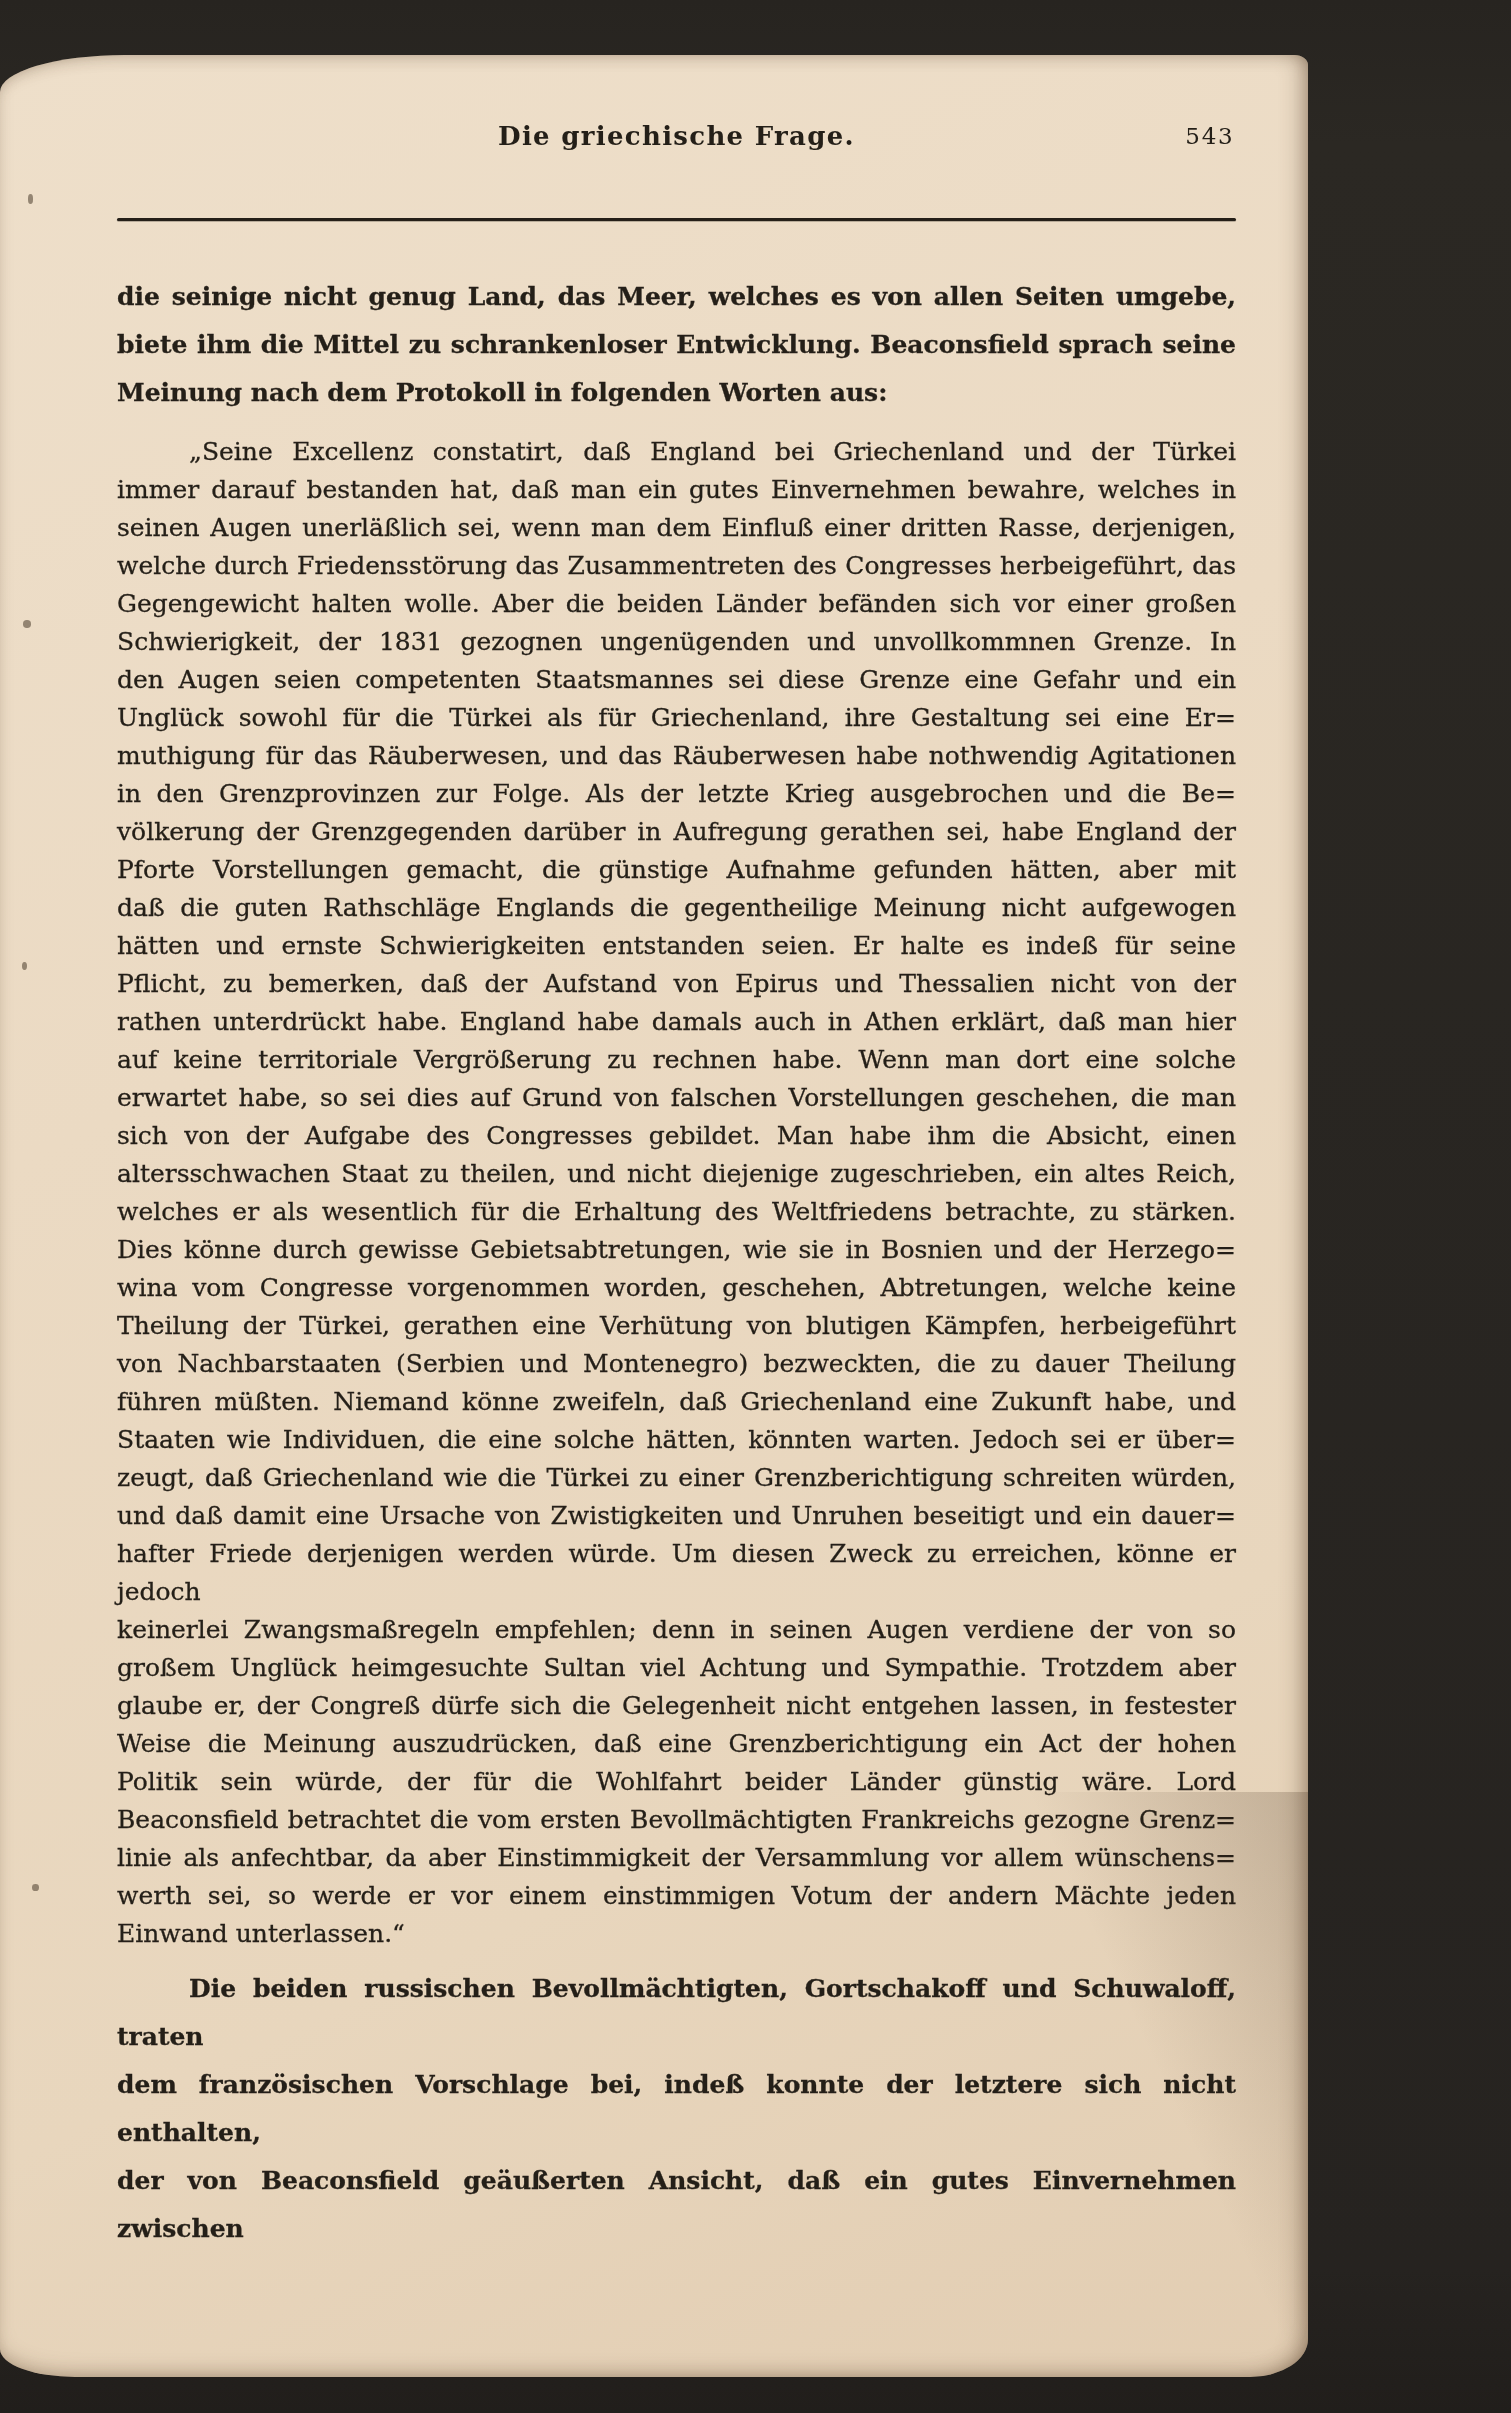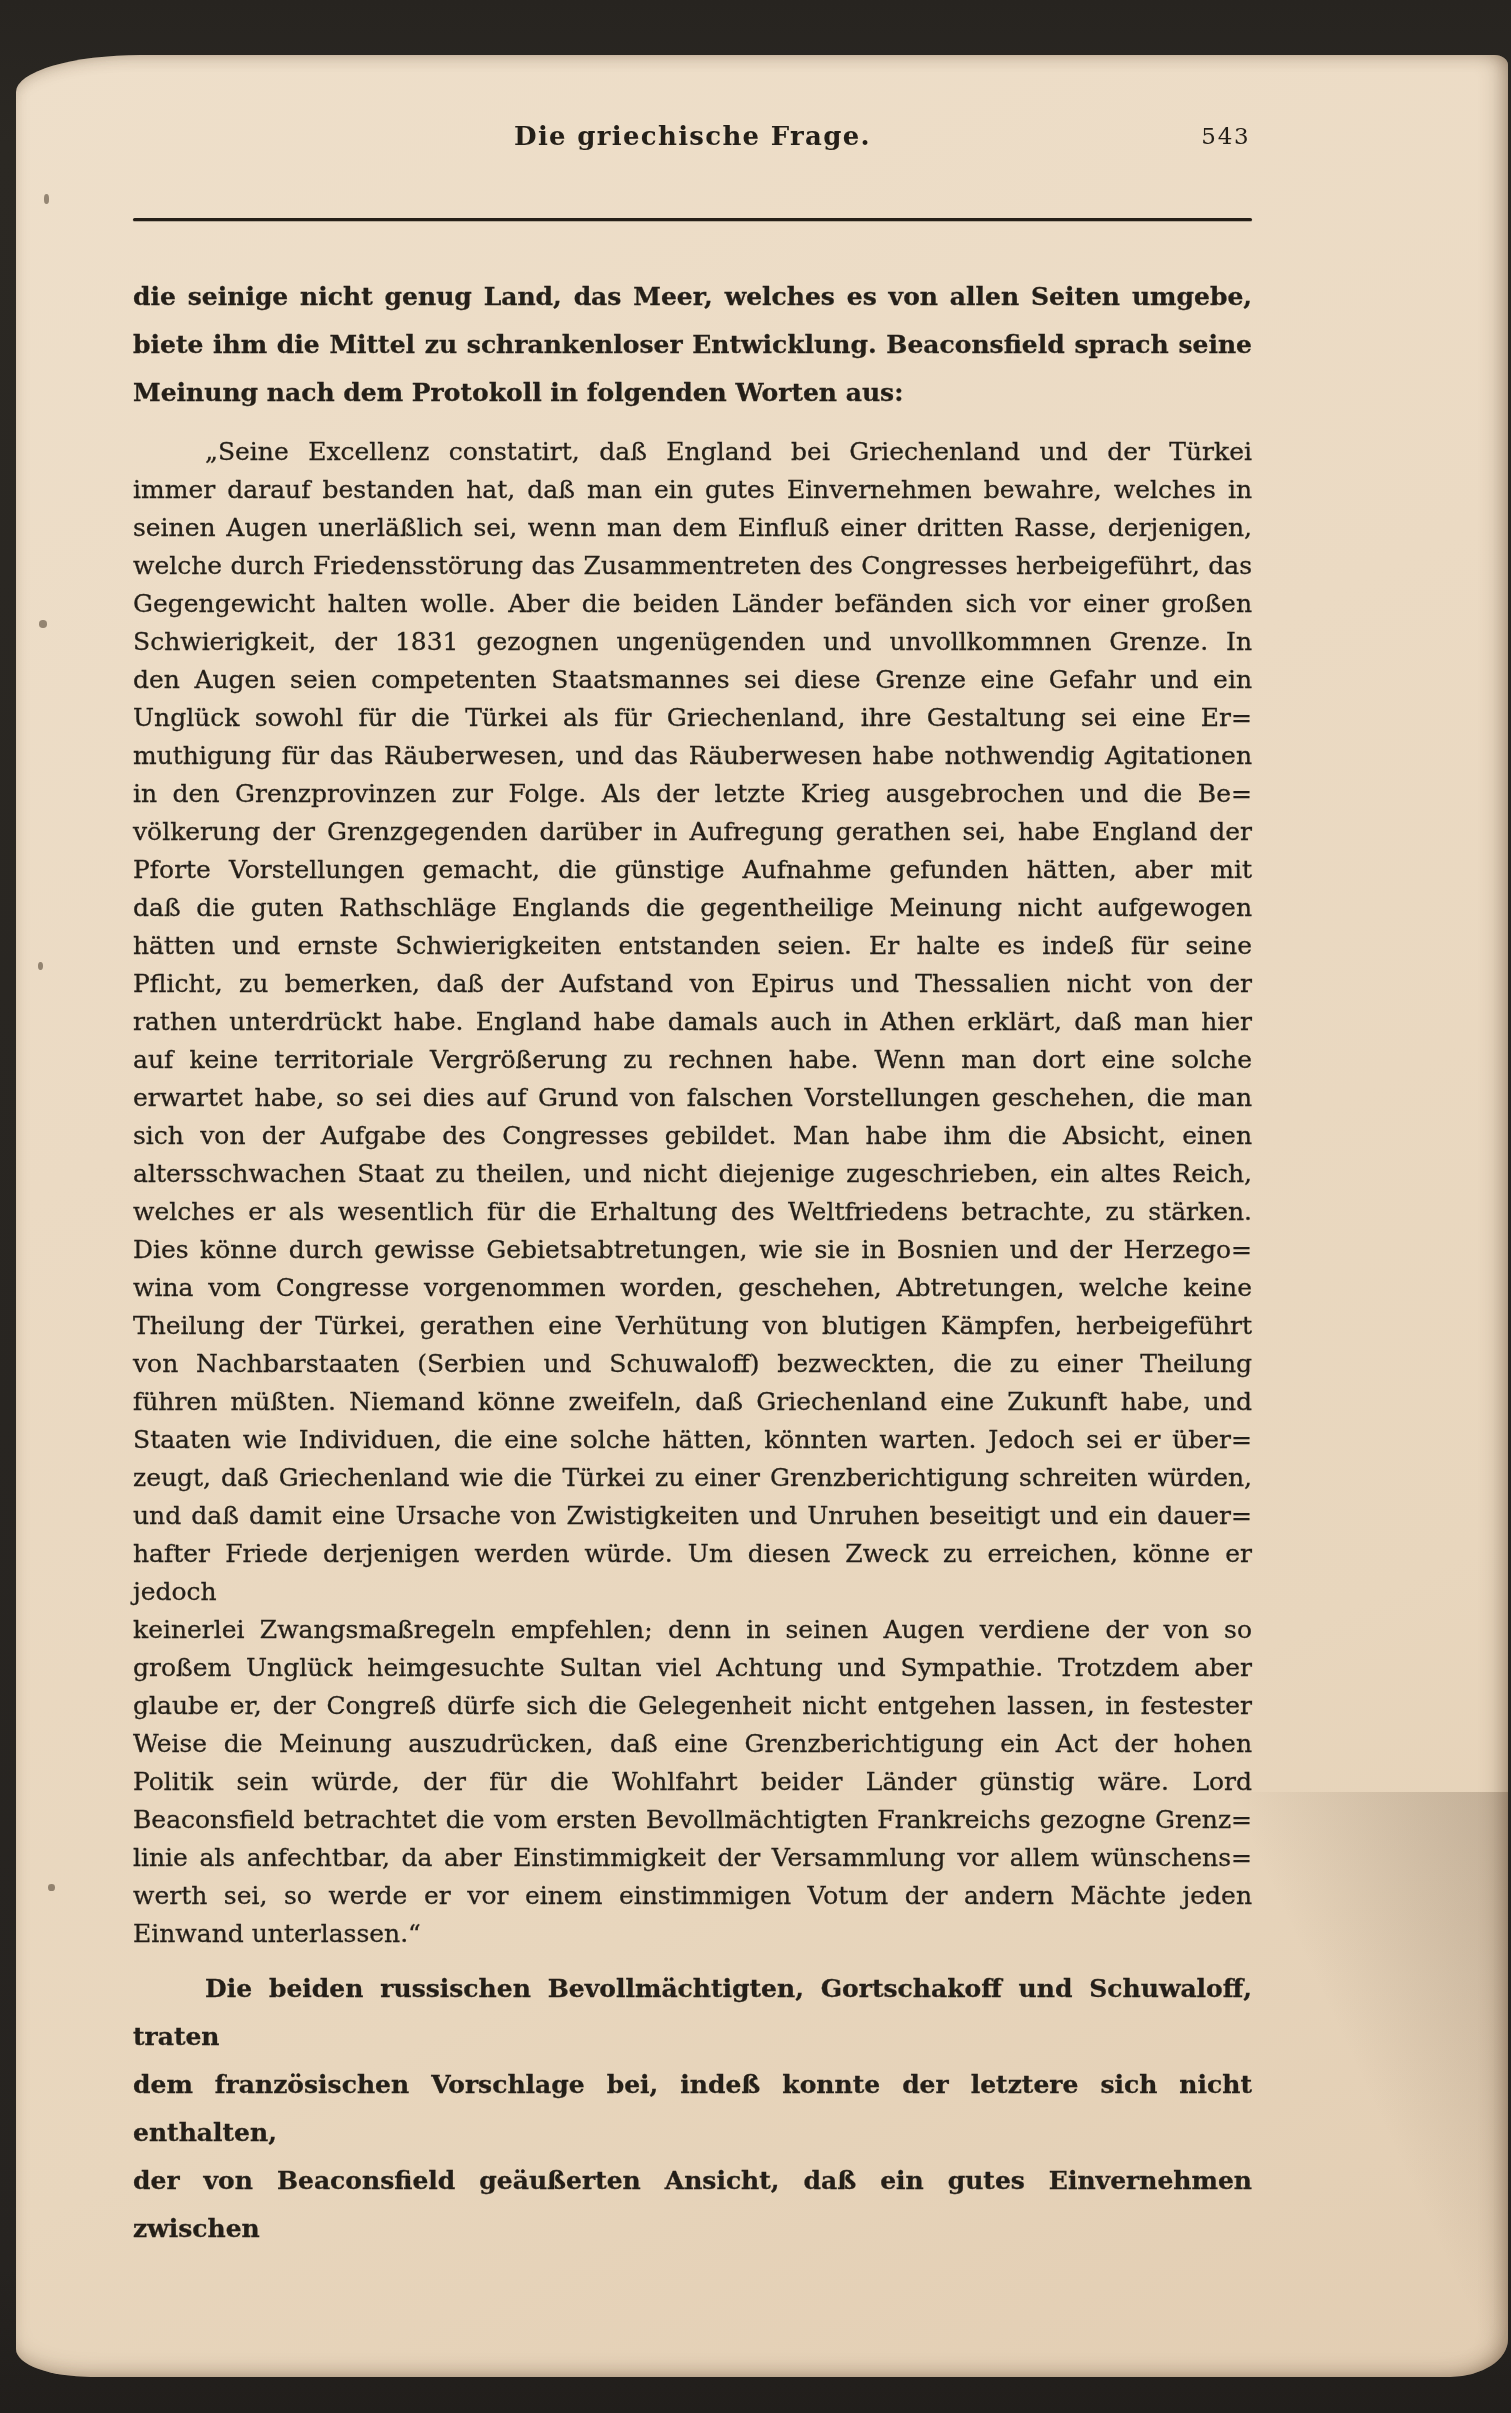--- a/index.html
+++ b/index.html
@@ -5,22 +5,22 @@
   html, body { margin: 0; padding: 0; }
   body {
     width: 1512px; height: 2413px;
     position: relative;
     background: linear-gradient(180deg, #272420 0%, #2b2823 6%, #262320 94%, #211e1b 100%);
     overflow: hidden;
     font-family: "DejaVu Serif", "Liberation Serif", serif;
   }
   .paper {
     position: absolute;
-    left: 16px; top: 55px;
-    width: 1492px; height: 2322px;
+    left: 0; top: 55px;
+    width: 1308px; height: 2322px;
     background: linear-gradient(155deg, #eedfca 0%, #ebdac3 38%, #e8d6bd 72%, #e2cdb2 100%);
     border-radius: 125px 13.4px 58px 75px / 37px 10px 38px 28px;
     box-shadow:
       inset -13.4px 0 25px -10px rgba(75, 52, 30, 0.45),
       inset 0 -10px 23.4px -11.7px rgba(75, 52, 30, 0.40),
       inset 0 8.4px 18.4px -11.7px rgba(90, 65, 40, 0.35);
   }
   .paper::after { 
     content: "";
     position: absolute; right: 0; bottom: 0;
@@ -124,21 +124,21 @@
           <div class="line">Pflicht, zu bemerken, daß der Aufstand von Epirus und Thessalien nicht von der</div>
           <div class="line">rathen unterdrückt habe.  England habe damals auch in Athen erklärt, daß man hier</div>
           <div class="line">auf keine territoriale Vergrößerung zu rechnen habe.  Wenn man dort eine solche</div>
           <div class="line">erwartet habe, so sei dies auf Grund von falschen Vorstellungen geschehen, die man</div>
           <div class="line">sich von der Aufgabe des Congresses gebildet.  Man habe ihm die Absicht, einen</div>
           <div class="line">altersschwachen Staat zu theilen, und nicht diejenige zugeschrieben, ein altes Reich,</div>
           <div class="line">welches er als wesentlich für die Erhaltung des Weltfriedens betrachte, zu stärken.</div>
           <div class="line">Dies könne durch gewisse Gebietsabtretungen, wie sie in Bosnien und der Herzego=</div>
           <div class="line">wina vom Congresse vorgenommen worden, geschehen, Abtretungen, welche keine</div>
           <div class="line">Theilung der Türkei, gerathen eine Verhütung von blutigen Kämpfen, herbeigeführt</div>
-          <div class="line">von Nachbarstaaten (Serbien und Schuwaloff) bezweckten, die zu einer Theilung</div>
+          <div class="line">von Nachbarstaaten (Serbien und Montenegro) bezweckten, die zu dauer Theilung</div>
           <div class="line">führen müßten.  Niemand könne zweifeln, daß Griechenland eine Zukunft habe, und</div>
           <div class="line">Staaten wie Individuen, die eine solche hätten, könnten warten.  Jedoch sei er über=</div>
           <div class="line">zeugt, daß Griechenland wie die Türkei zu einer Grenzberichtigung schreiten würden,</div>
           <div class="line">und daß damit eine Ursache von Zwistigkeiten und Unruhen beseitigt und ein dauer=</div>
           <div class="line">hafter Friede derjenigen werden würde.  Um diesen Zweck zu erreichen, könne er jedoch</div>
           <div class="line">keinerlei Zwangsmaßregeln empfehlen; denn in seinen Augen verdiene der von so</div>
           <div class="line">großem Unglück heimgesuchte Sultan viel Achtung und Sympathie.  Trotzdem aber</div>
           <div class="line">glaube er, der Congreß dürfe sich die Gelegenheit nicht entgehen lassen, in festester</div>
           <div class="line">Weise die Meinung auszudrücken, daß eine Grenzberichtigung ein Act der hohen</div>
           <div class="line">Politik sein würde, der für die Wohlfahrt beider Länder günstig wäre.  Lord</div>

